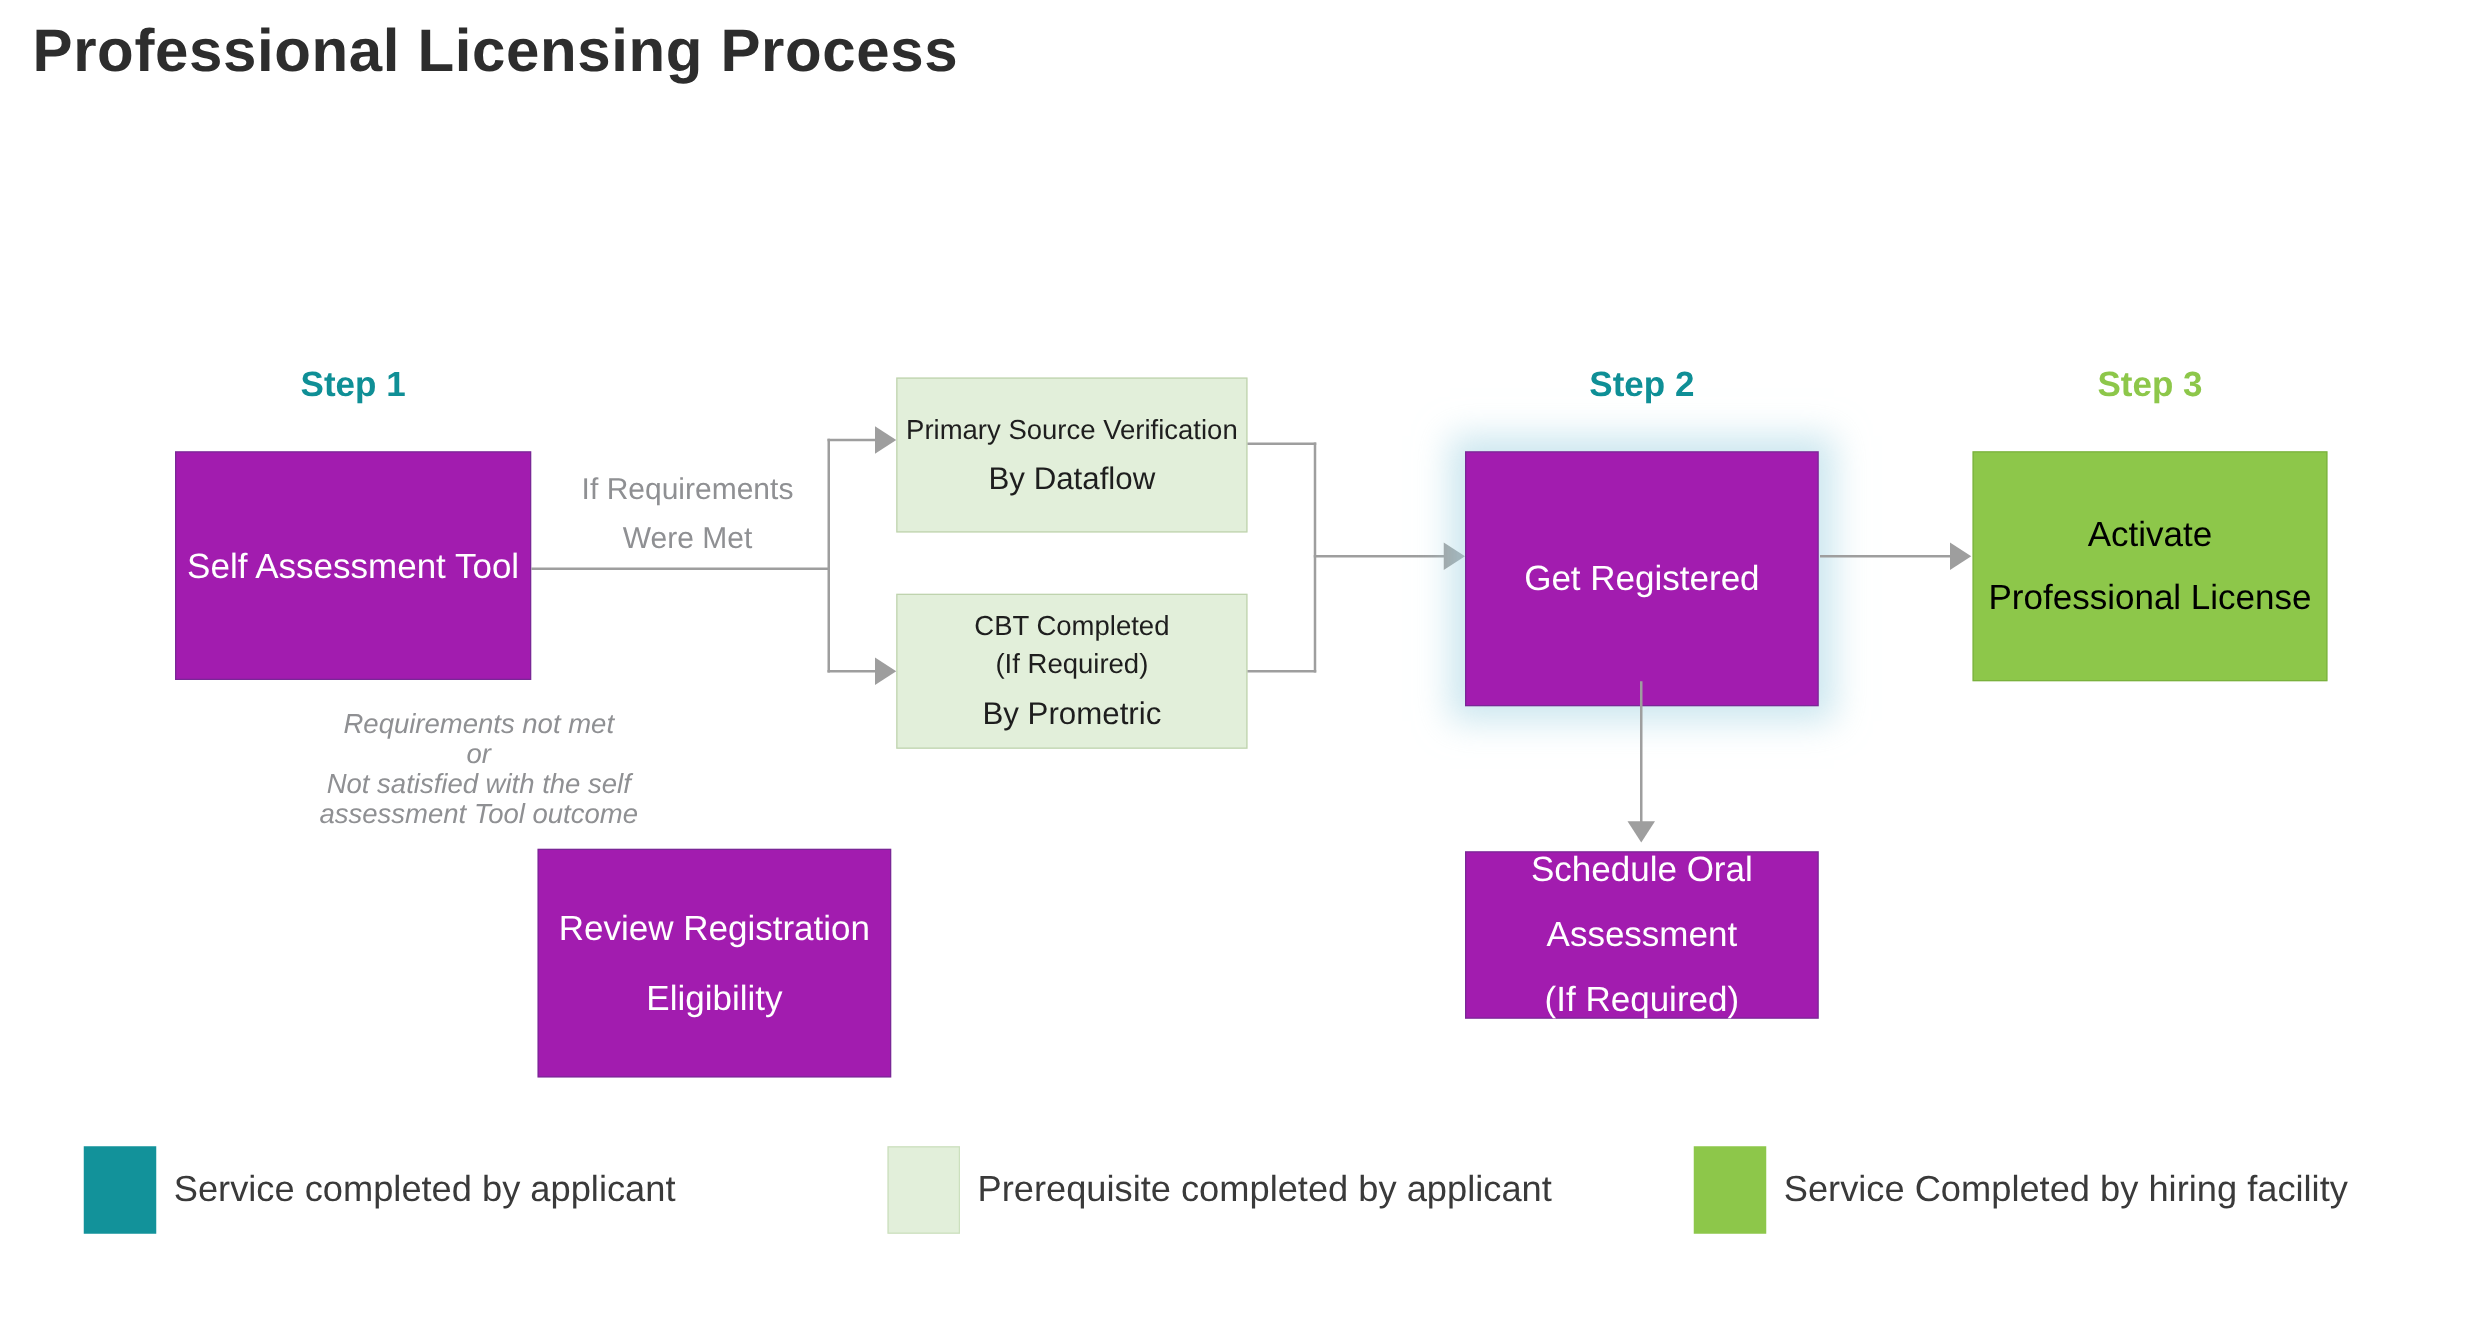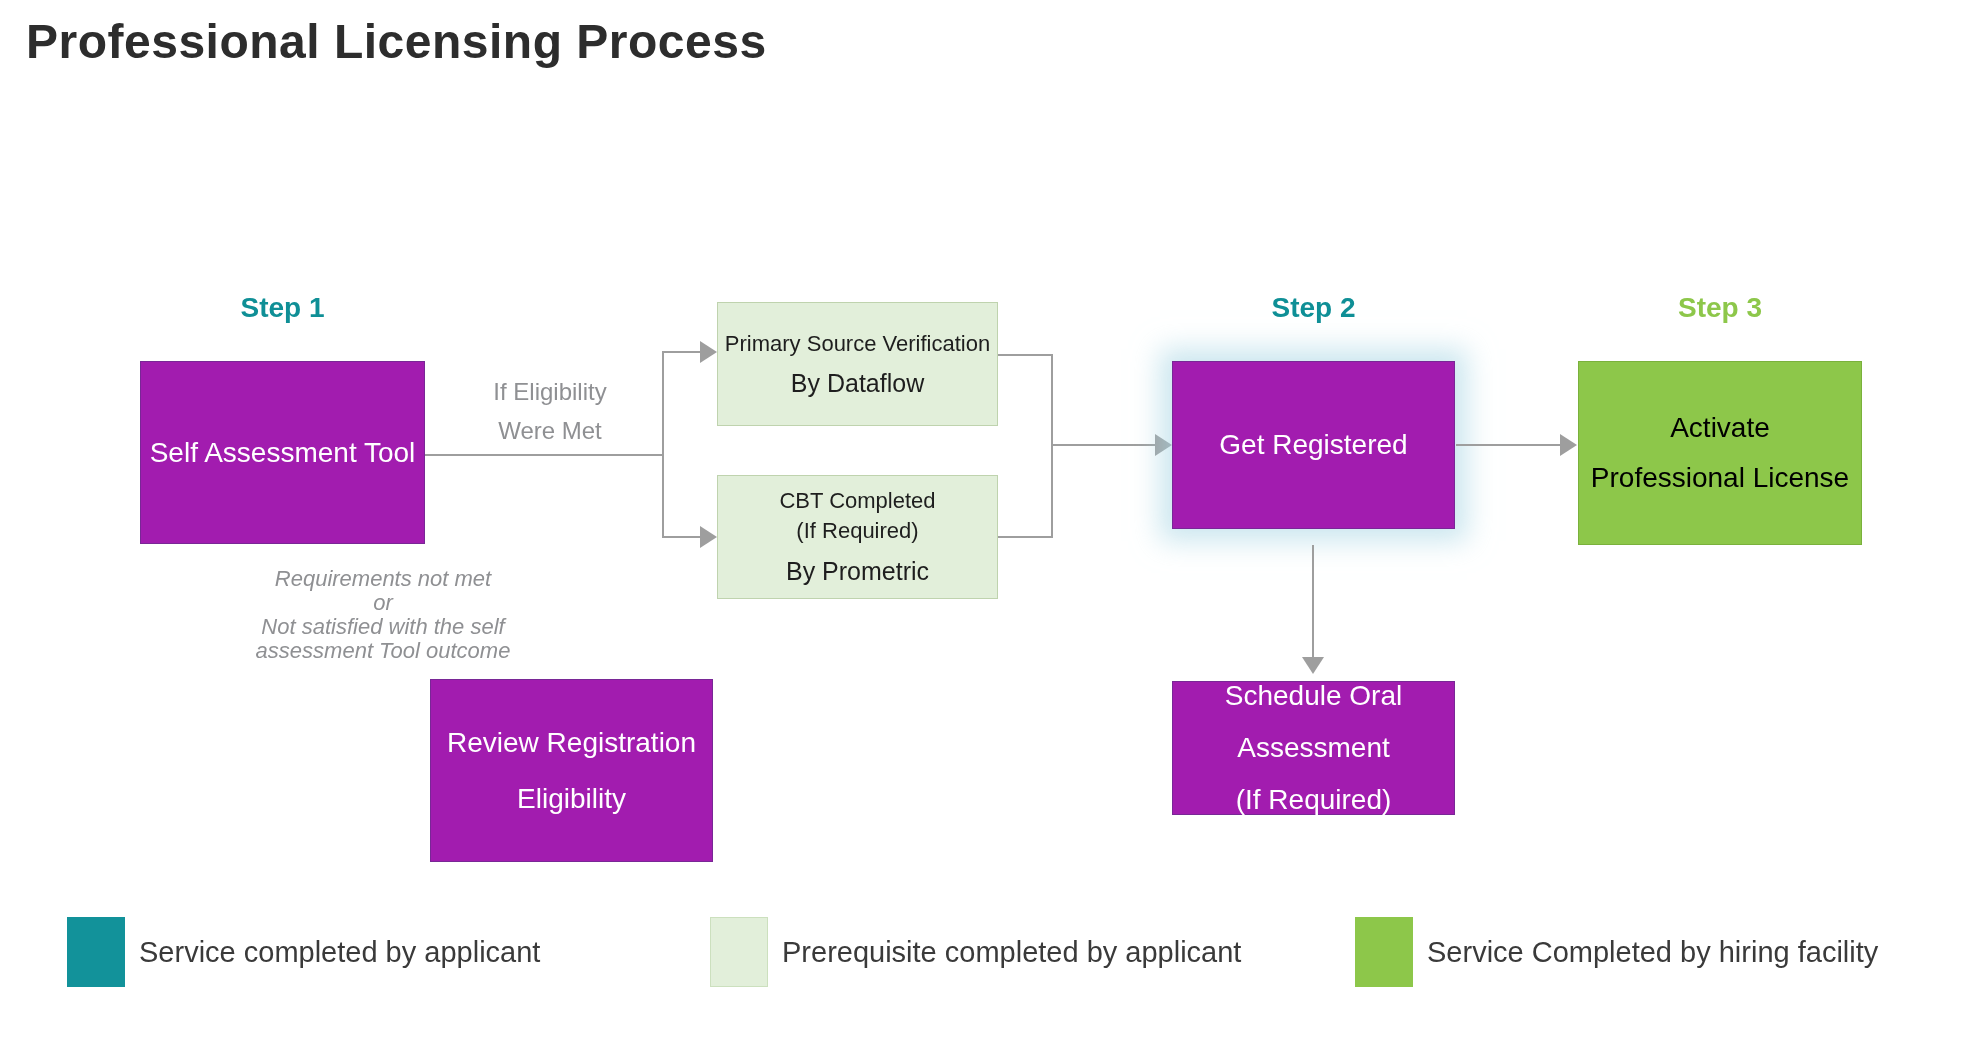--- a/index.html
+++ b/index.html
@@ -126,21 +126,21 @@
 
   <div class="step-heading heading-teal" style="left:140px; top:292px; width:285px;">Step 1</div>
   <div class="step-heading heading-teal" style="left:1172px; top:292px; width:283px;">Step 2</div>
   <div class="step-heading heading-green" style="left:1578px; top:292px; width:284px;">Step 3</div>
 
   <div class="node teal-box" style="left:140px; top:361px; width:285px; height:183px;">
     <span class="box-text">Self Assessment Tool</span>
   </div>
 
   <div class="note note-met" style="left:440px; top:372px; width:220px;">
-    <div>If Eligibility</div>
+    <div>If Requirements</div>
     <div>Were Met</div>
   </div>
 
   <div class="hline" style="left:425px; top:454px; width:238px;"></div>
   <div class="vline" style="left:662px; top:351px; height:187px;"></div>
   <div class="hline" style="left:662px; top:351px; width:40px;"></div>
   <div class="arrow-right" style="left:700px; top:341px;"></div>
   <div class="hline" style="left:662px; top:536px; width:40px;"></div>
   <div class="arrow-right" style="left:700px; top:526px;"></div>
 
@@ -154,21 +154,21 @@
     <span class="box-text-sm">(If Required)</span>
     <span class="box-text-md" style="margin-top:8px;">By Prometric</span>
   </div>
 
   <div class="hline" style="left:998px; top:354px; width:55px;"></div>
   <div class="hline" style="left:998px; top:536px; width:55px;"></div>
   <div class="vline" style="left:1051px; top:354px; height:184px;"></div>
   <div class="hline" style="left:1051px; top:444px; width:105px;"></div>
   <div class="arrow-right" style="left:1155px; top:434px;"></div>
 
-  <div class="node teal-box glow" style="left:1172px; top:361px; width:283px; height:168px;">
+  <div class="node teal-box glow" style="left:1172px; top:361px; width:283px; height:204px;">
     <span class="box-text">Get Registered</span>
   </div>
 
   <div class="hline" style="left:1456px; top:444px; width:105px;"></div>
   <div class="arrow-right" style="left:1560px; top:434px;"></div>
 
   <div class="node green-box" style="left:1578px; top:361px; width:284px; height:184px;">
     <span class="box-text" style="line-height:50px;">Activate</span>
     <span class="box-text" style="line-height:50px;">Professional License</span>
   </div>

